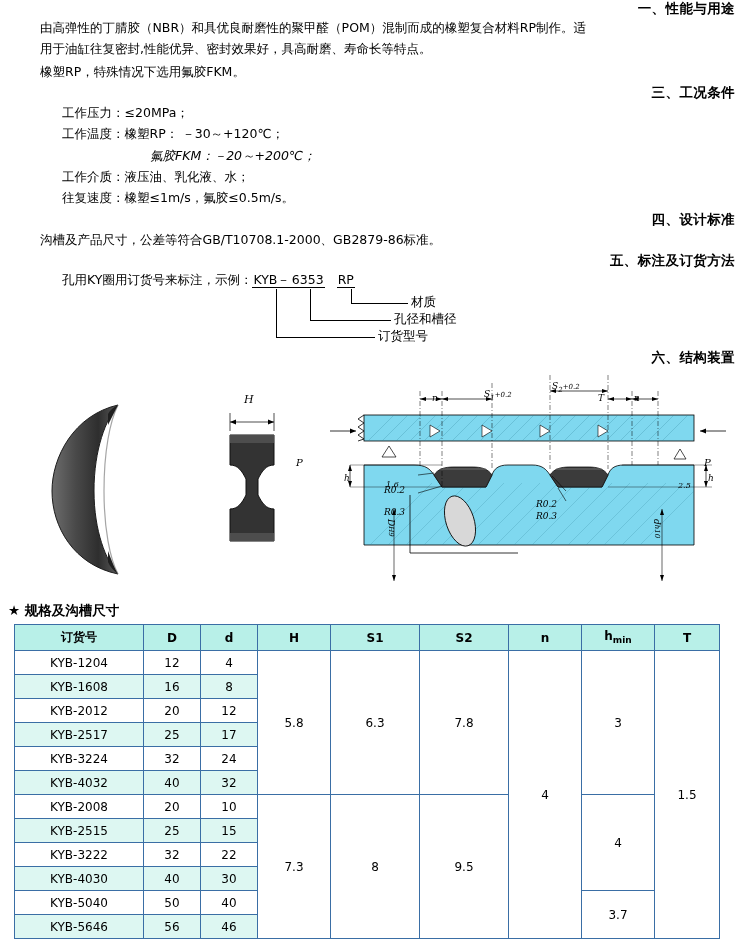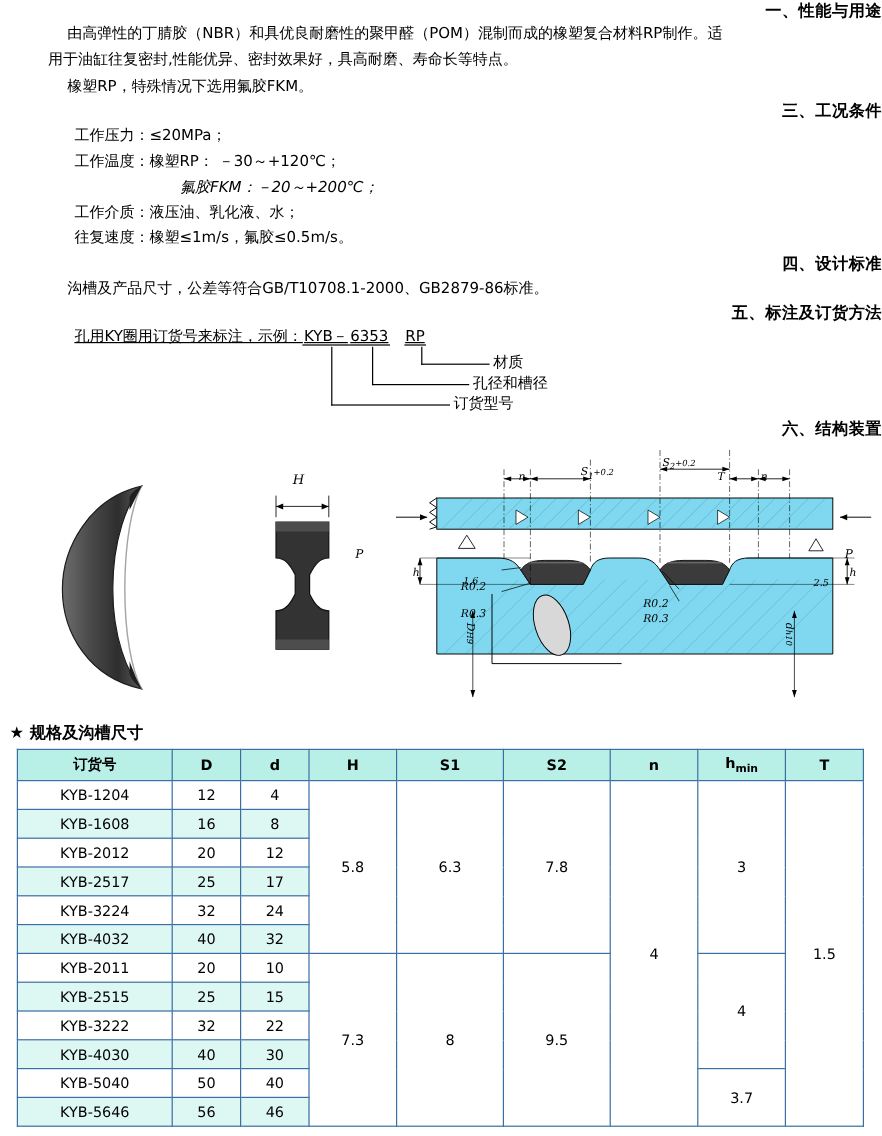--- a/index.html
+++ b/index.html
@@ -22,37 +22,37 @@
     height: 947px;
   }
   .sec-head {
     font-weight: bold;
     font-size: 13.5px;
     margin: 0 0 1px 8px;
     letter-spacing: 0.4px;
     text-align: right;
   }
   .para {
-    margin: 0 0 2px 56px;
+    margin: 0 0 2px 40px;
     line-height: 1.55;
     font-size: 12.5px;
   }
   .para.indent2 { margin-left: 62px; }
   .para.indent4 { margin-left: 150px; font-style: italic; }
   .block { margin-bottom: 3px; }
   .tight { line-height: 1.5; }
 
   
   .mark-wrap {
     position: relative;
     margin: 2px 0 0 62px;
     height: 74px;
     font-size: 12.5px;
   }
-  .mark-line1 { position: absolute; left: 0; top: 0; white-space: nowrap; text-decoration: underline; }
+  .mark-line1 { position: absolute; left: 0; top: 0; white-space: nowrap; }
   .mark-code {
     border-bottom: 1px solid #000;
     padding: 0 1px;
   }
   .mk-lead {
     position: absolute;
     border-left: 1px solid #000;
     border-bottom: 1px solid #000;
   }
   .mk-label {
@@ -407,21 +407,21 @@
           <td>32</td>
           <td>24</td>
         </tr>
         <tr class="alt">
           <td>KYB-4032</td>
           <td>40</td>
           <td>32</td>
         </tr>
 
         <tr>
-          <td>KYB-2011</td>
+          <td>KYB-2008</td>
           <td>20</td>
           <td>10</td>
           <td class="merge" rowspan="6">7.3</td>
           <td class="merge" rowspan="6">8</td>
           <td class="merge" rowspan="6">9.5</td>
           <td class="merge" rowspan="4">4</td>
         </tr>
         <tr class="alt">
           <td>KYB-2515</td>
           <td>25</td>

